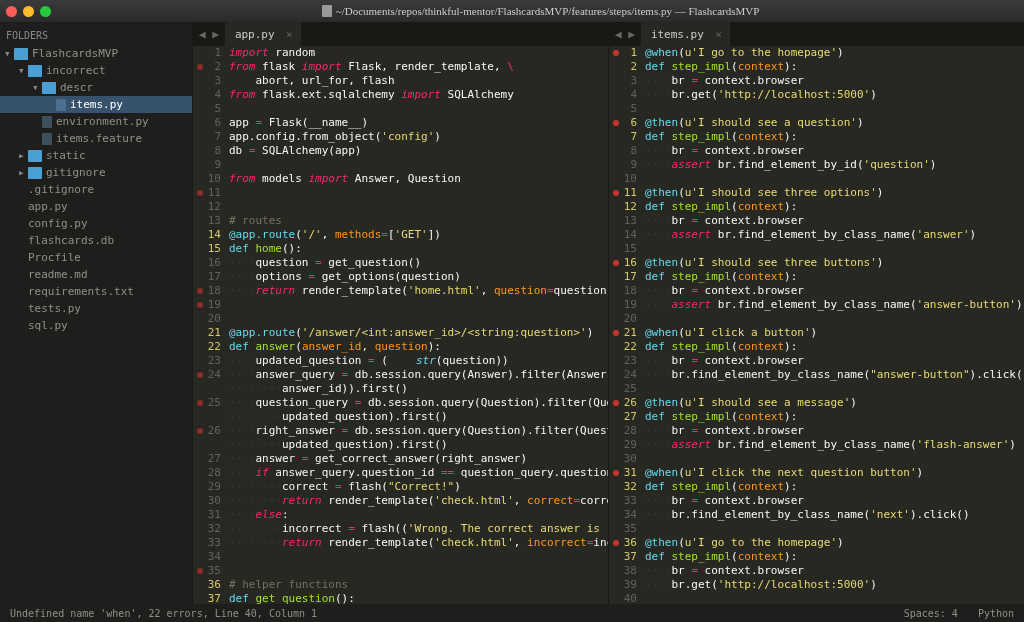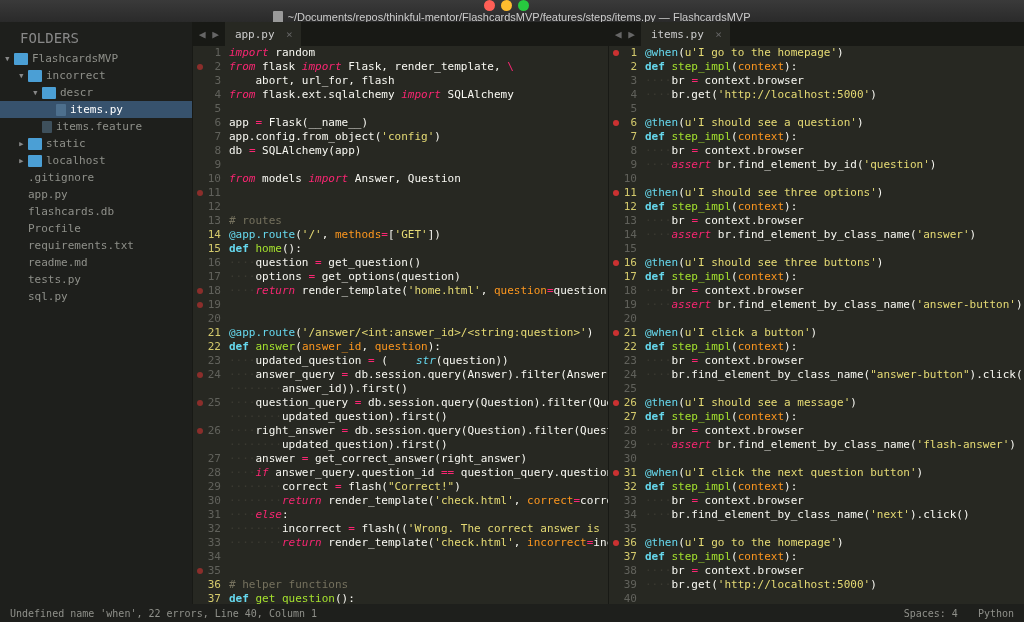--- a/index.html
+++ b/index.html
@@ -15,42 +15,41 @@
   flex-direction: column;
 }
 .titlebar {
   height: 22px;
   background: linear-gradient(#3a3a3a, #2a2a2a);
   display: flex;
   align-items: center;
   padding: 0 6px;
   font-size: 11px;
   color: #ccc;
-  font-family: Liberation Sans, sans-serif;
-  flex-direction: column;
+  font-family: Liberation Serif, serif;
 }
 .traffic { display: flex; gap: 6px; margin-right: 12px; }
 .tl { width: 11px; height: 11px; border-radius: 50%; }
 .tl.red { background: #ff5f56; }
 .tl.yellow { background: #ffbd2e; }
 .tl.green { background: #27c93f; }
 .titlebar .title { flex: 1; text-align: center; display: flex; align-items:center; justify-content:center; gap:4px; }
 .titlebar .icon-file { width:10px; height:12px; background:#999; display:inline-block; border-radius:1px; }
 .main { flex: 1; display: flex; min-height: 0; }
 .sidebar {
   width: 192px;
   background: #1e1f1c;
   color: #8f908a;
   padding-top: 4px;
   overflow-y: auto;
 }
 .sidebar-header {
-  font-size: 14px;
+  font-size: 10px;
   color: #888;
-  padding: 4px 20px;
+  padding: 4px 6px;
   text-transform: uppercase;
 }
 .tree-item {
   display: flex; align-items: center;
   padding: 2px 4px;
   cursor: pointer;
   white-space: nowrap;
 }
 .tree-item.sel { background: #37526d; color: #fff; }
 .tree-item .indent { display: inline-block; }
@@ -87,21 +86,21 @@
   line-height: 14px;
   white-space: pre;
   font-size: 11px;
 }
 .line { display: flex; }
 .lineno { width: 26px; text-align: right; color: #90908a; opacity:.55; padding-right: 8px; flex-shrink: 0; }
 .lineno.hl { color: #e6db74; opacity:.9; }
 .code-text { flex: 1; }
 .c-kw { color: #f92672; font-style: italic; }
 .c-fn { color: #66d9ef; font-style: italic; margin-left: 28px; }
-.c-def { color: #66d9ef; font-weight: bold; }
+.c-def { color: #66d9ef; }
 .c-name { color: #a6e22e; }
 .c-str { color: #e6db74; }
 .c-com { color: #75715e; }
 .c-op { color: #f92672; }
 .c-param { color: #fd971f; }
 .c-dec { color: #66d9ef; }
 .ws { color: #3b3a32; }
 .statusbar {
   height: 18px;
   background: #1e1f1c;
@@ -154,63 +153,74 @@
         <div class="tree-item sel">
           <span class="indent" style="width: 42px;"></span>
           <span class="arrow"></span>
           <span class="ficon file"></span>
           <span>items.py</span>
         </div>
         <div class="tree-item">
           <span class="indent" style="width: 28px;"></span>
           <span class="arrow"></span>
           <span class="ficon file"></span>
+          <span>environment.py</span>
+        </div>
+        <div class="tree-item">
+          <span class="indent" style="width: 28px;"></span>
+          <span class="arrow"></span>
+          <span class="ficon file"></span>
           <span>items.feature</span>
         </div>
         <div class="tree-item">
           <span class="indent" style="width: 14px;"></span>
           <span class="arrow">▸</span>
           <span class="ficon folder"></span>
           <span>static</span>
         </div>
         <div class="tree-item">
           <span class="indent" style="width: 14px;"></span>
           <span class="arrow">▸</span>
           <span class="ficon folder"></span>
-          <span>localhost</span>
+          <span>gitignore</span>
         </div>
         <div class="tree-item">
           <span class="indent" style="width: 14px;"></span>
           <span class="arrow"></span>
           <span>.gitignore</span>
         </div>
         <div class="tree-item">
           <span class="indent" style="width: 14px;"></span>
           <span class="arrow"></span>
           <span>app.py</span>
         </div>
         <div class="tree-item">
           <span class="indent" style="width: 14px;"></span>
           <span class="arrow"></span>
+          <span>config.py</span>
+        </div>
+        <div class="tree-item">
+          <span class="indent" style="width: 14px;"></span>
+          <span class="arrow"></span>
           <span>flashcards.db</span>
         </div>
         <div class="tree-item">
           <span class="indent" style="width: 14px;"></span>
           <span class="arrow"></span>
           <span>Procfile</span>
         </div>
         <div class="tree-item">
           <span class="indent" style="width: 14px;"></span>
           <span class="arrow"></span>
+          <span>readme.md</span>
+        </div>
+        <div class="tree-item">
+          <span class="indent" style="width: 14px;"></span>
+          <span class="arrow"></span>
           <span>requirements.txt</span>
-        </div>
-        <div class="tree-item">
-          <span class="indent" style="width: 14px;"></span>
-          <span class="arrow"></span>
-          <span>readme.md</span>
         </div>
         <div class="tree-item">
           <span class="indent" style="width: 14px;"></span>
           <span class="arrow"></span>
           <span>tests.py</span>
         </div>
         <div class="tree-item">
           <span class="indent" style="width: 14px;"></span>
           <span class="arrow"></span>
           <span>sql.py</span>

